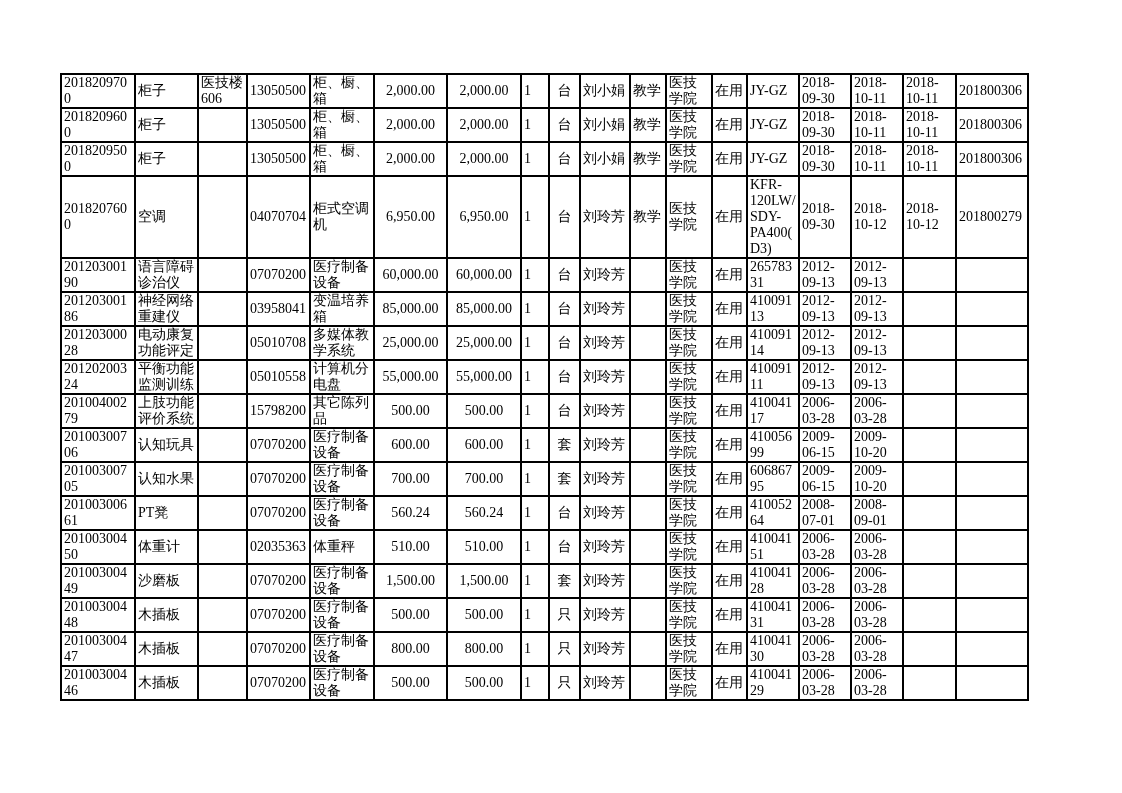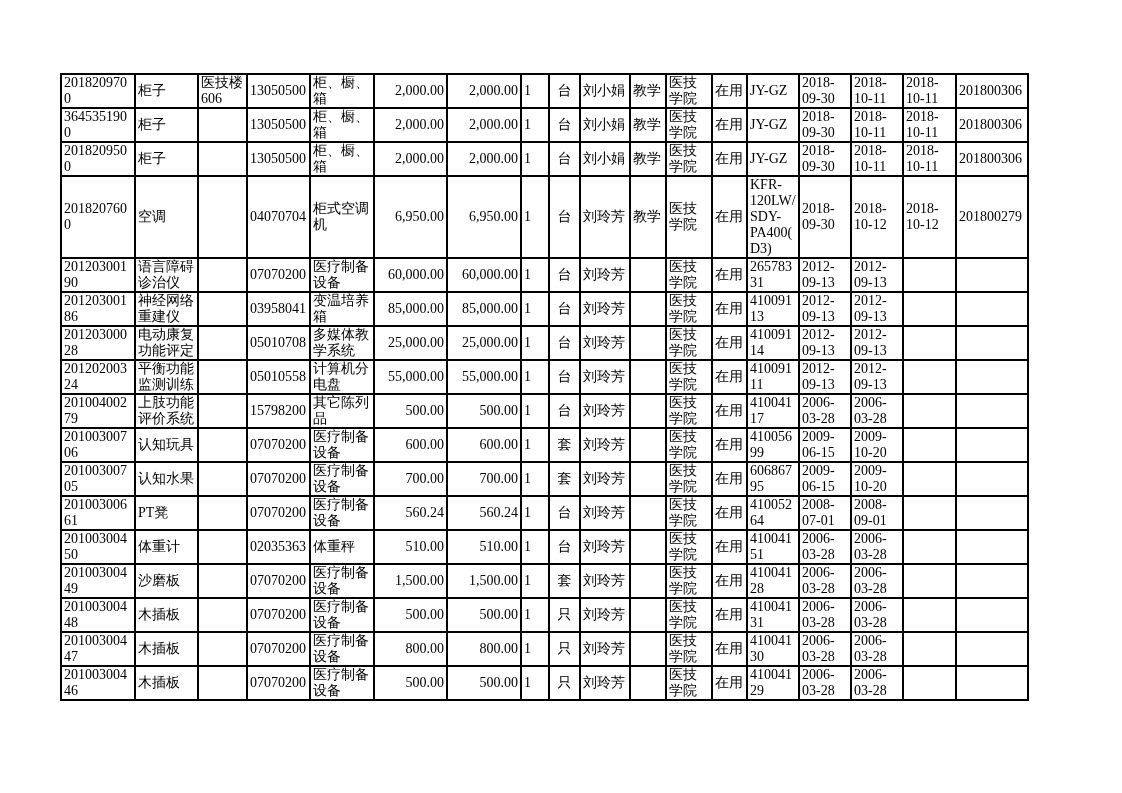--- a/index.html
+++ b/index.html
@@ -36,21 +36,21 @@
   }
   table.asset-table td {
     border: 2px solid #000000;
     padding: 0 2px;
     vertical-align: middle;
     text-align: left;
     overflow-wrap: break-word;
     word-wrap: break-word;
     white-space: normal;
   }
-  table.asset-table td.align-r { text-align: right; }
+  table.asset-table td.align-r { text-align: center; }
   table.asset-table td.align-c { text-align: center; }
 </style>
 </head>
 <body>
 
 <div class="page">
   <div class="sheet">
     <table class="asset-table">
       <colgroup>
           <col style="width: 74px;">
@@ -87,21 +87,21 @@
             <td>教学</td>
             <td>医技学院</td>
             <td>在用</td>
             <td>JY-GZ</td>
             <td>2018-09-30</td>
             <td>2018-10-11</td>
             <td>2018-10-11</td>
             <td>201800306</td>
           </tr>
           <tr>
-            <td>3645351900</td>
+            <td>2018209600</td>
             <td>柜子</td>
             <td></td>
             <td>13050500</td>
             <td>柜、橱、箱</td>
             <td class="align-r">2,000.00</td>
             <td class="align-r">2,000.00</td>
             <td>1</td>
             <td class="align-c">台</td>
             <td>刘小娟</td>
             <td>教学</td>

